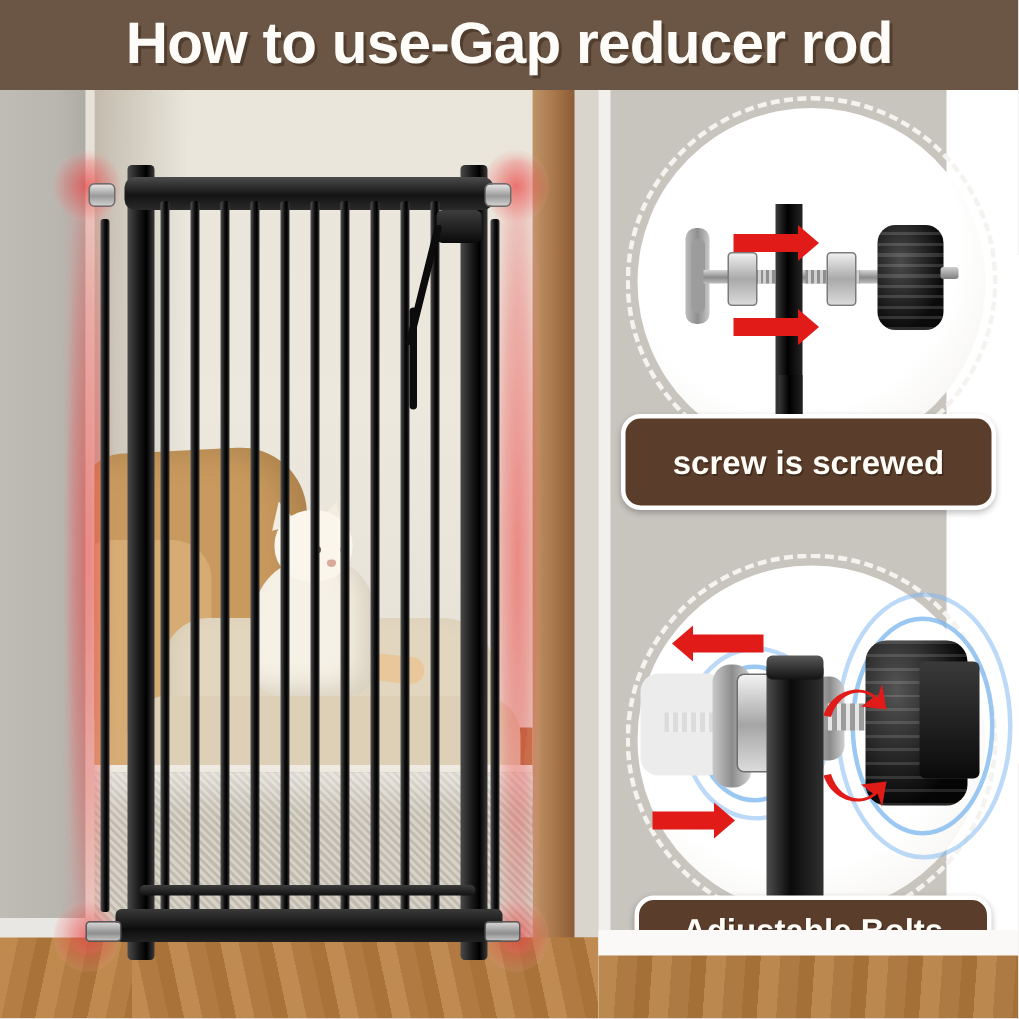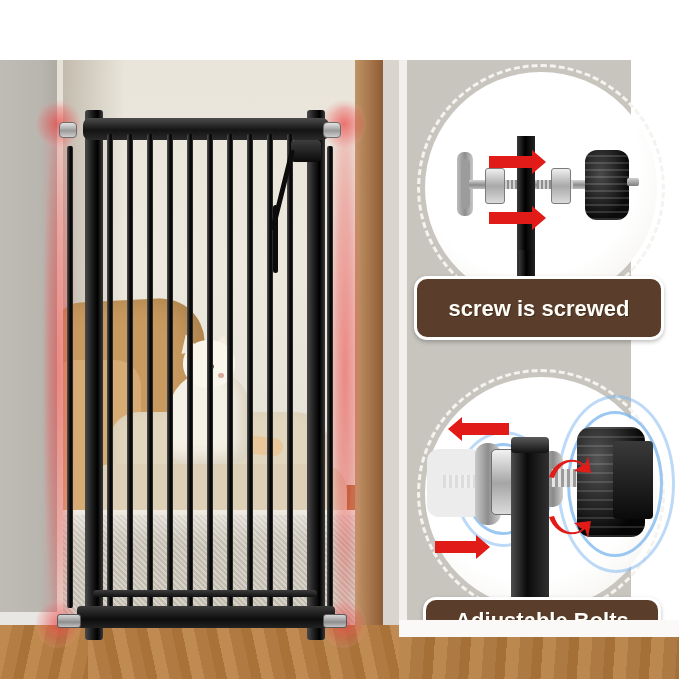--- a/index.html
+++ b/index.html
@@ -188,20 +188,23 @@
   .lbl span{color:#fffdf8;font-weight:bold;font-size:22px;line-height:25px;white-space:nowrap;
         text-shadow:1px 1px 0 rgba(40,25,15,.5);font-family:"Liberation Sans",sans-serif;}
   .lbl-top{left:15px;top:216px;width:250px;height:64px;}
   .lbl-bot{left:24px;top:232px;width:238px;height:46px;}
 </style>
 </head>
 <body>
 
 <div id="page">
 
+  <div class="header">
+    <div class="header-title">How to use-Gap reducer rod</div>
+  </div>
 
   <div class="left-photo">
 
     <div class="wall-left"></div>
     <div class="wall-left-base2"></div>
     <div class="wall-left-base"></div>
 
     <div class="door-frame"></div>
     <div class="door-jamb-r"></div>
     <div class="door-jamb-r2"></div>

